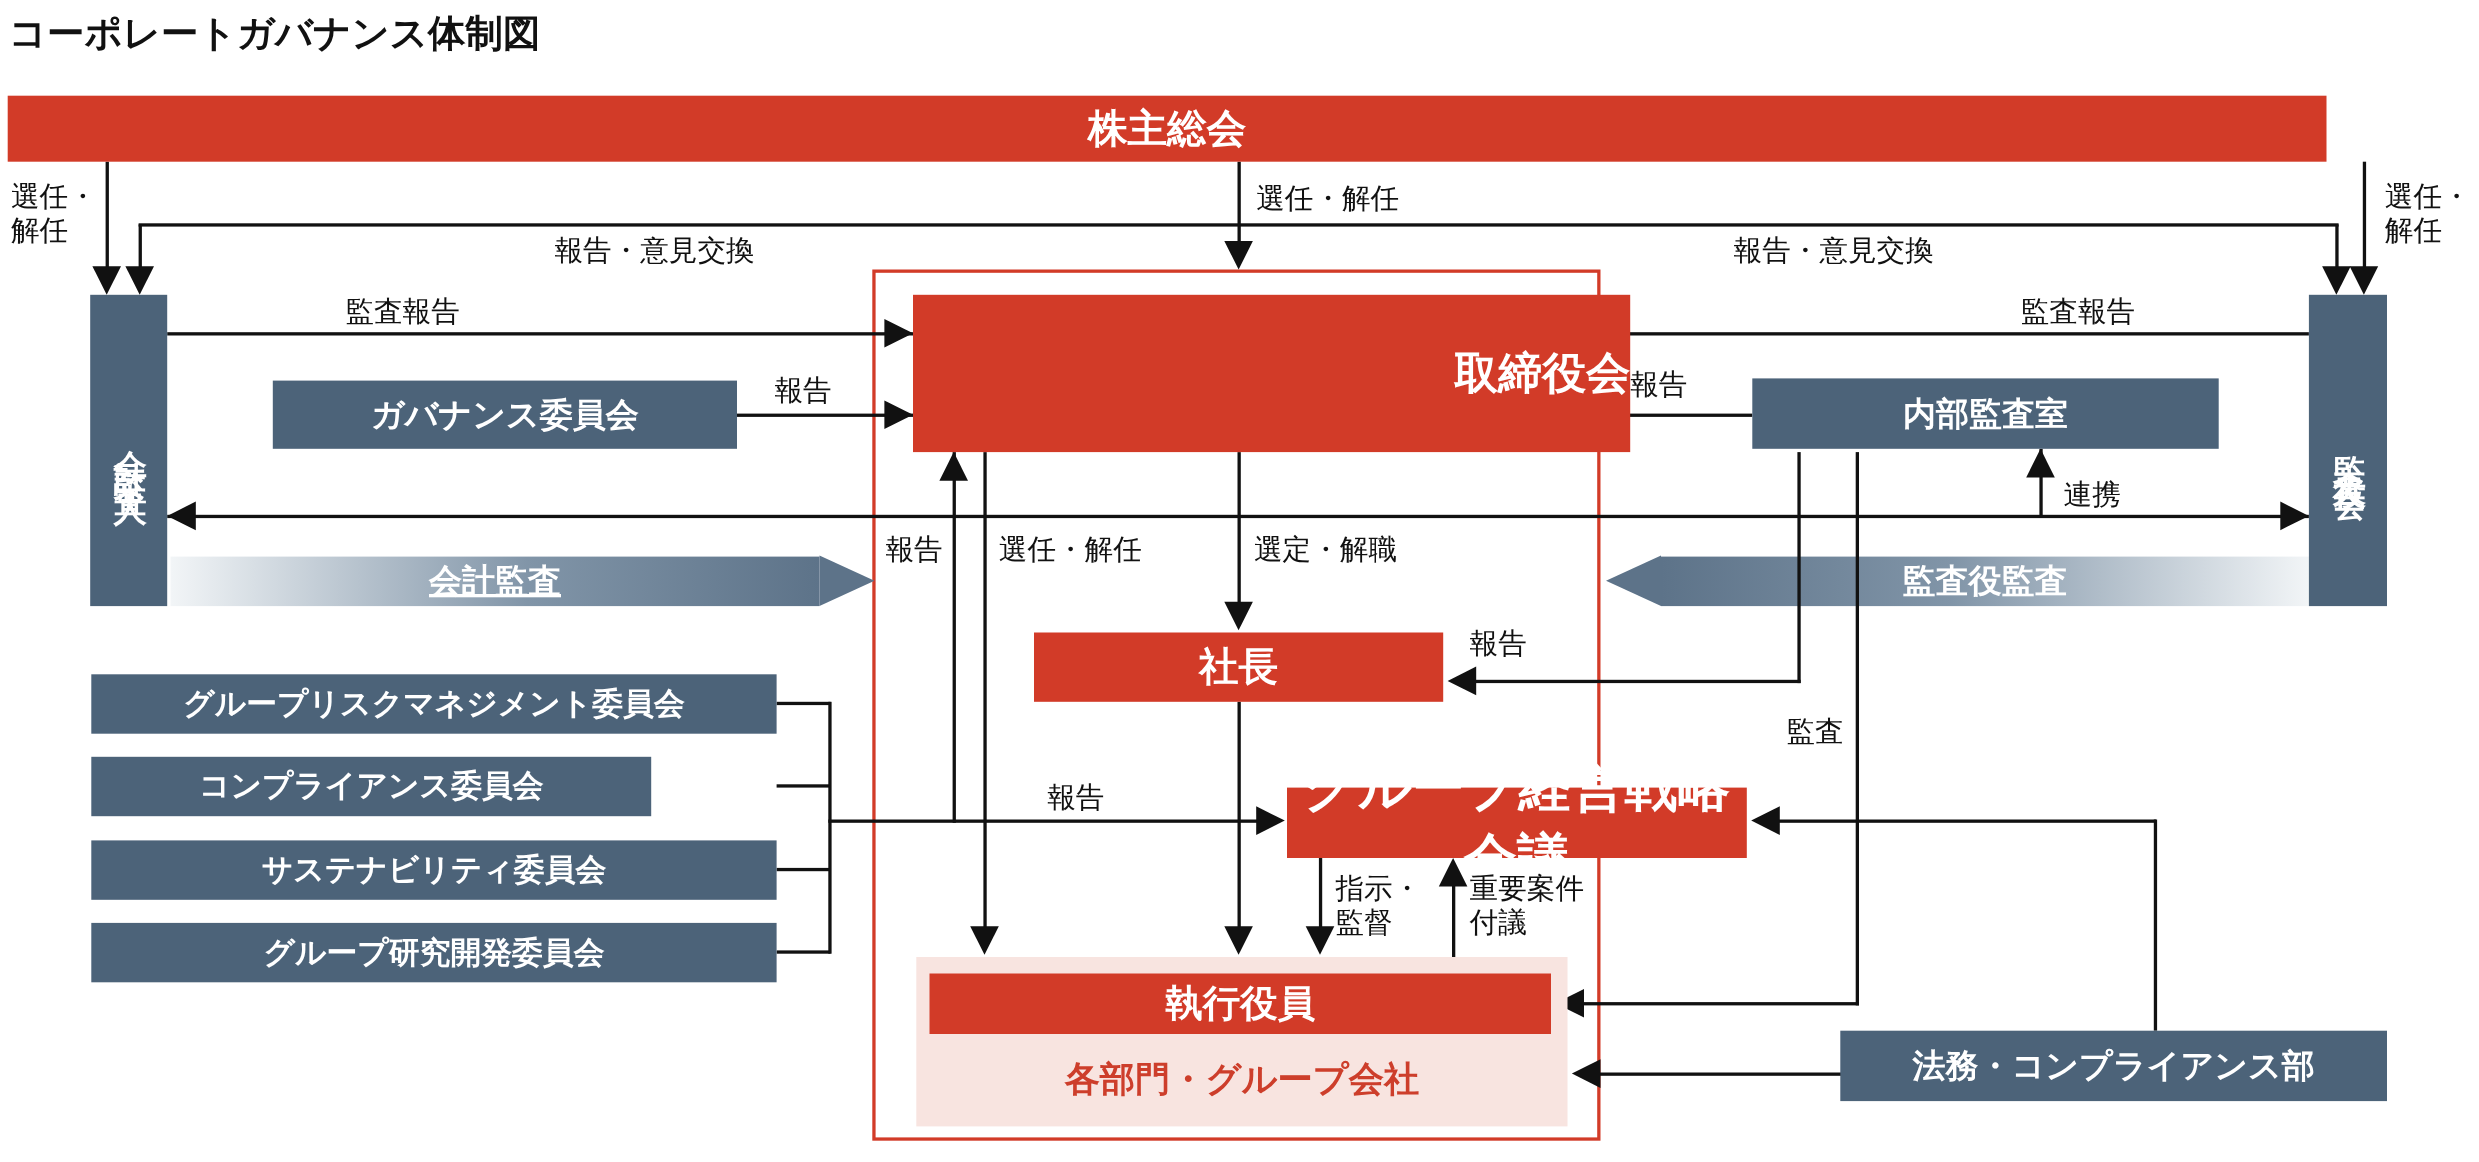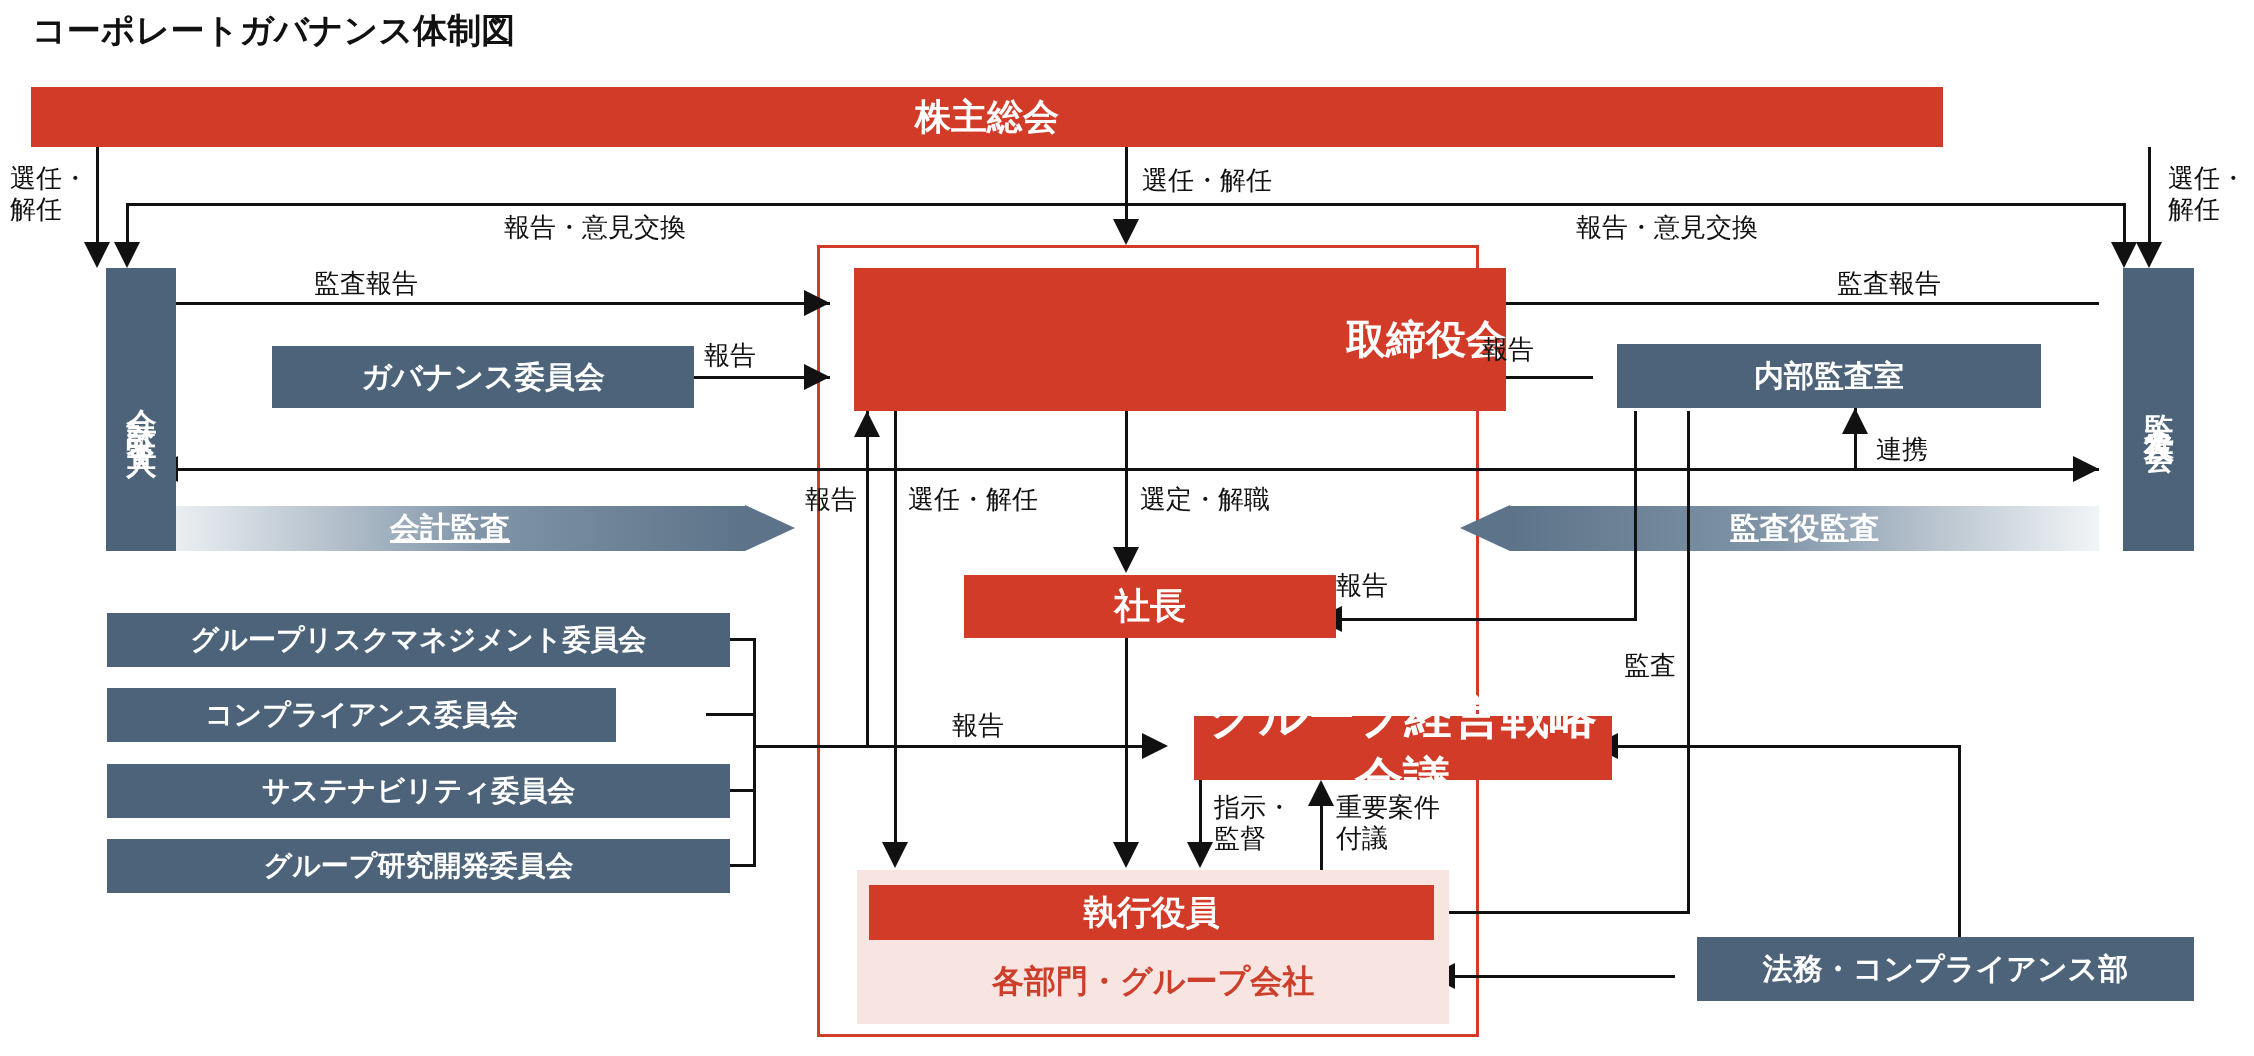--- a/index.html
+++ b/index.html
@@ -1,20 +1,20 @@
 <!DOCTYPE html>
 <html><head>
 <meta charset="utf-8">
 <style>
   html,body{margin:0;padding:0;background:#ffffff;}
   .canvas{
     position:relative;width:2254px;height:1056px;background:#ffffff;overflow:hidden;
     font-family:"Liberation Sans","DejaVu Sans",sans-serif;color:#1a1a1a;
   }
-  .abs{position:absolute;margin-left:24px;}
+  .abs{position:absolute;}
   .title{font-size:34px;font-weight:700;color:#111;}
   .node{display:flex;align-items:center;justify-content:center;text-align:center;
         color:#ffffff;font-weight:700;box-sizing:border-box;}
   .red{background:#d23b28;}
   .slate{background:#4c6379;}
   .vtext{writing-mode:vertical-rl;text-orientation:upright;letter-spacing:10px;}
   .frame{border:3px solid #d23b28;background:transparent;box-sizing:border-box;}
   .pink{background:#f8e4e0;}
   .line{position:absolute;background:#111111;}
   .ar{position:absolute;width:0;height:0;border-style:solid;}
@@ -112,21 +112,21 @@
   <div class="ar ar-down" style="left:1113px;top:547px;"></div>
   <div class="ar ar-down" style="left:1113px;top:842px;"></div>
   <div class="ar ar-right" style="left:1142px;top:733px;"></div>
   <div class="ar ar-down" style="left:1187px;top:842px;"></div>
   <div class="ar ar-up" style="left:1308px;top:780px;"></div>
   <div class="ar ar-left" style="left:1592px;top:733px;"></div>
   <div class="ar ar-left" style="left:1316px;top:606px;"></div>
   <div class="ar ar-left" style="left:1414px;top:899px;"></div>
   <div class="ar ar-left" style="left:1429px;top:963px;"></div>
 
-  <div class="abs node red" style="left:7px;top:87px;width:1912px;height:60px;font-size:36px;">
+  <div class="abs node red" style="left:7px;top:87px;width:2108px;height:60px;font-size:36px;">
     <span>株主総会</span>
   </div>
 
   <div class="abs node slate vtext" style="left:82px;top:268px;width:70px;height:283px;font-size:30px;">
     <span>会計監査人</span>
   </div>
 
   <div class="abs node slate vtext" style="left:2099px;top:268px;width:71px;height:283px;font-size:30px;">
     <span>監査役会</span>
   </div>

